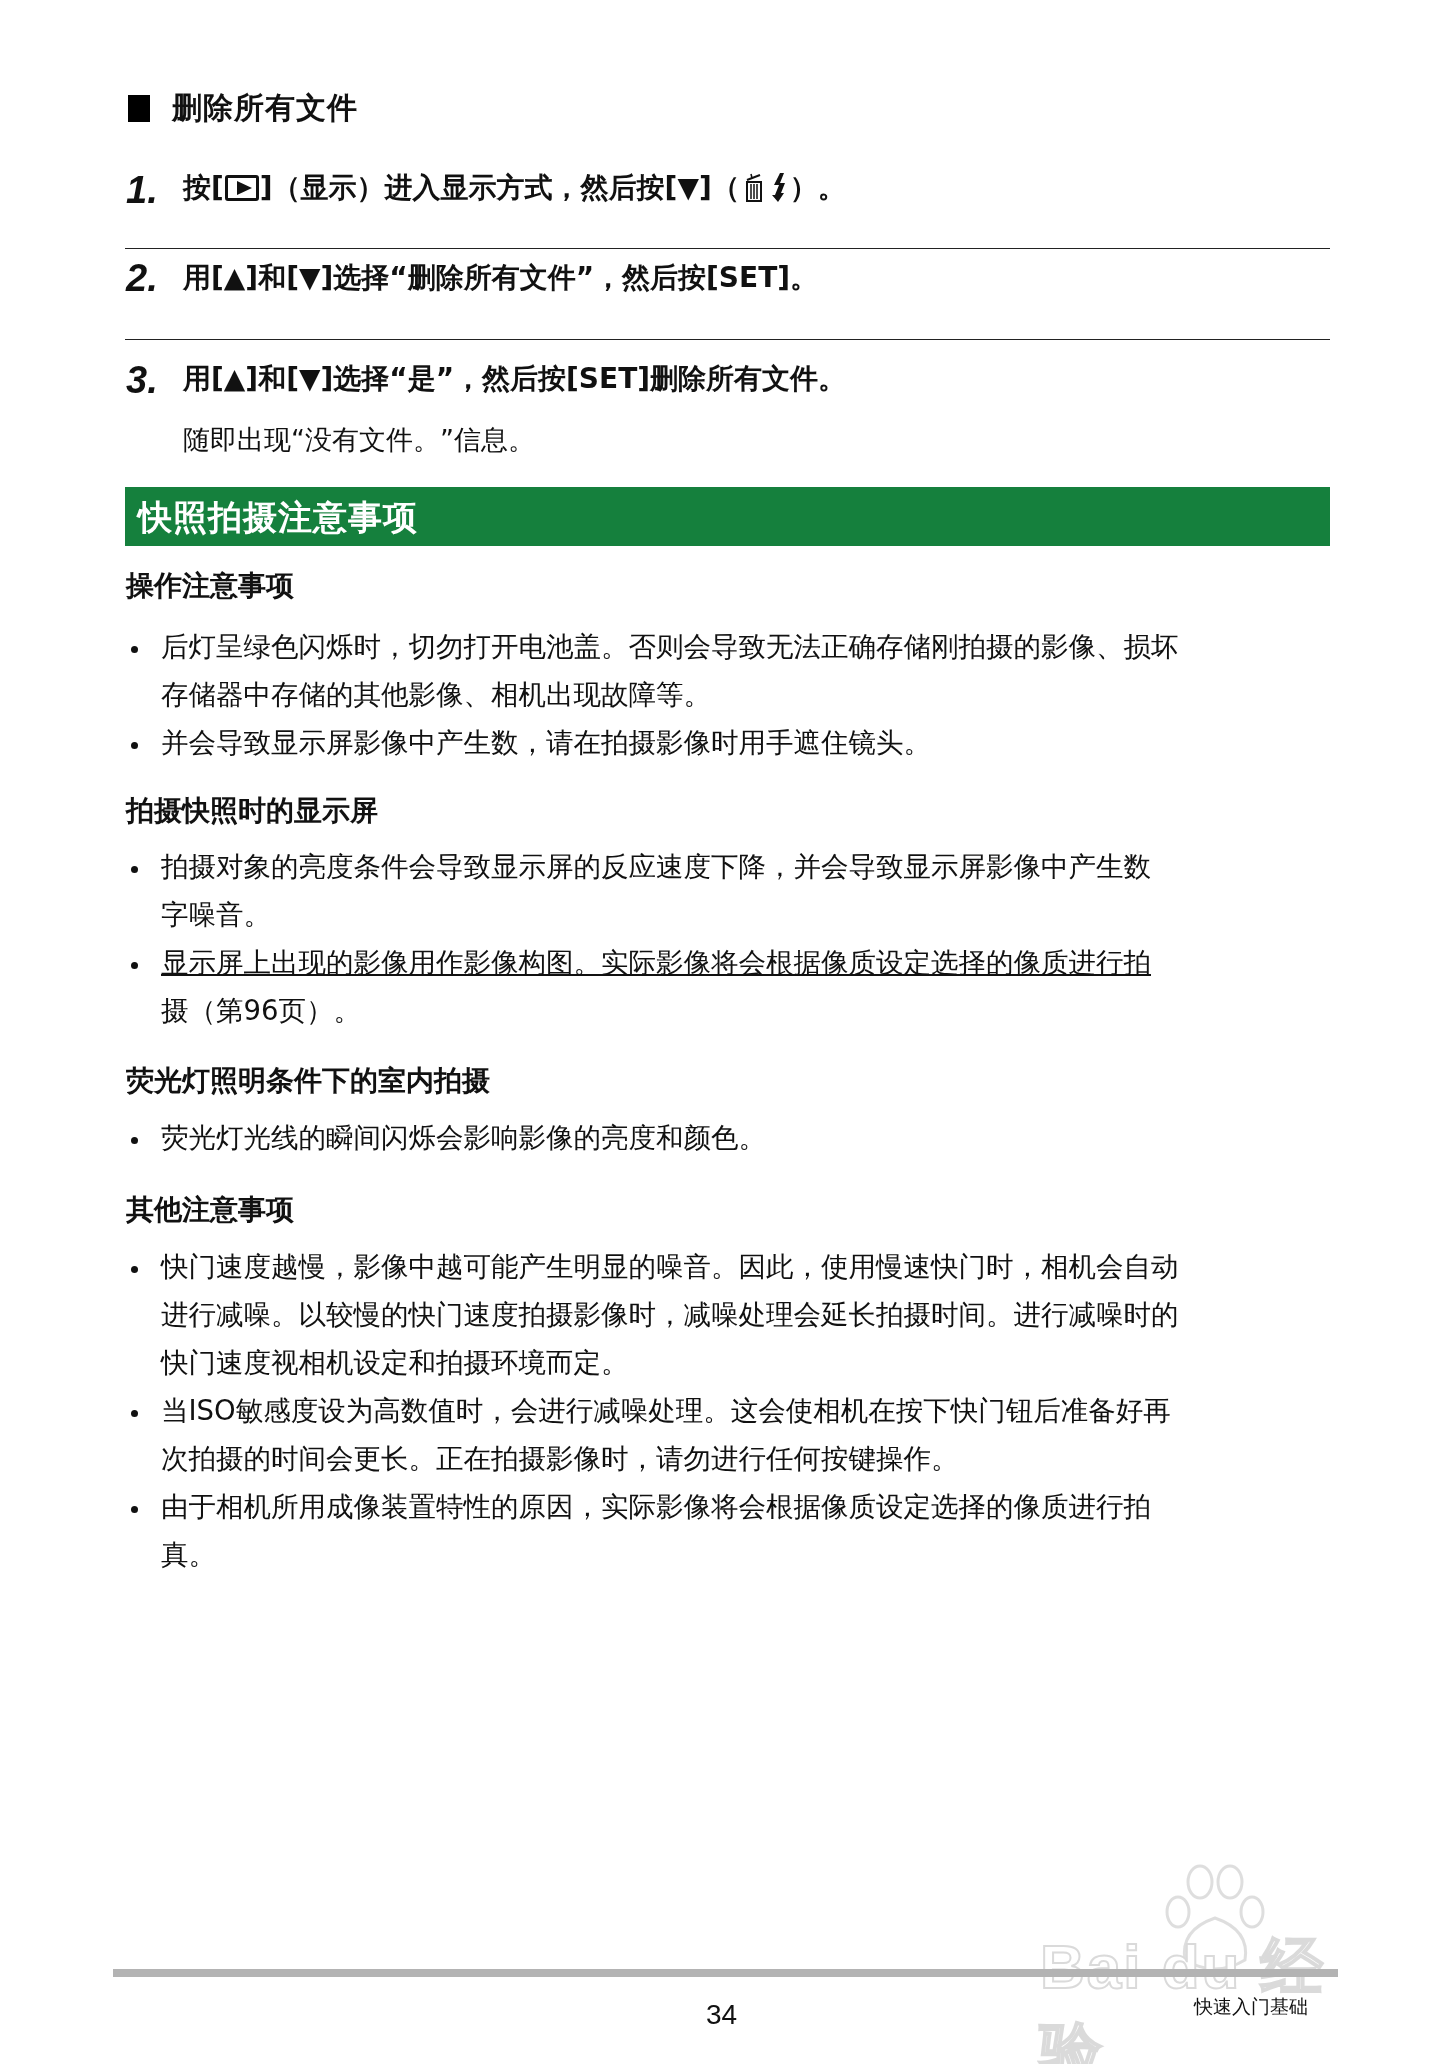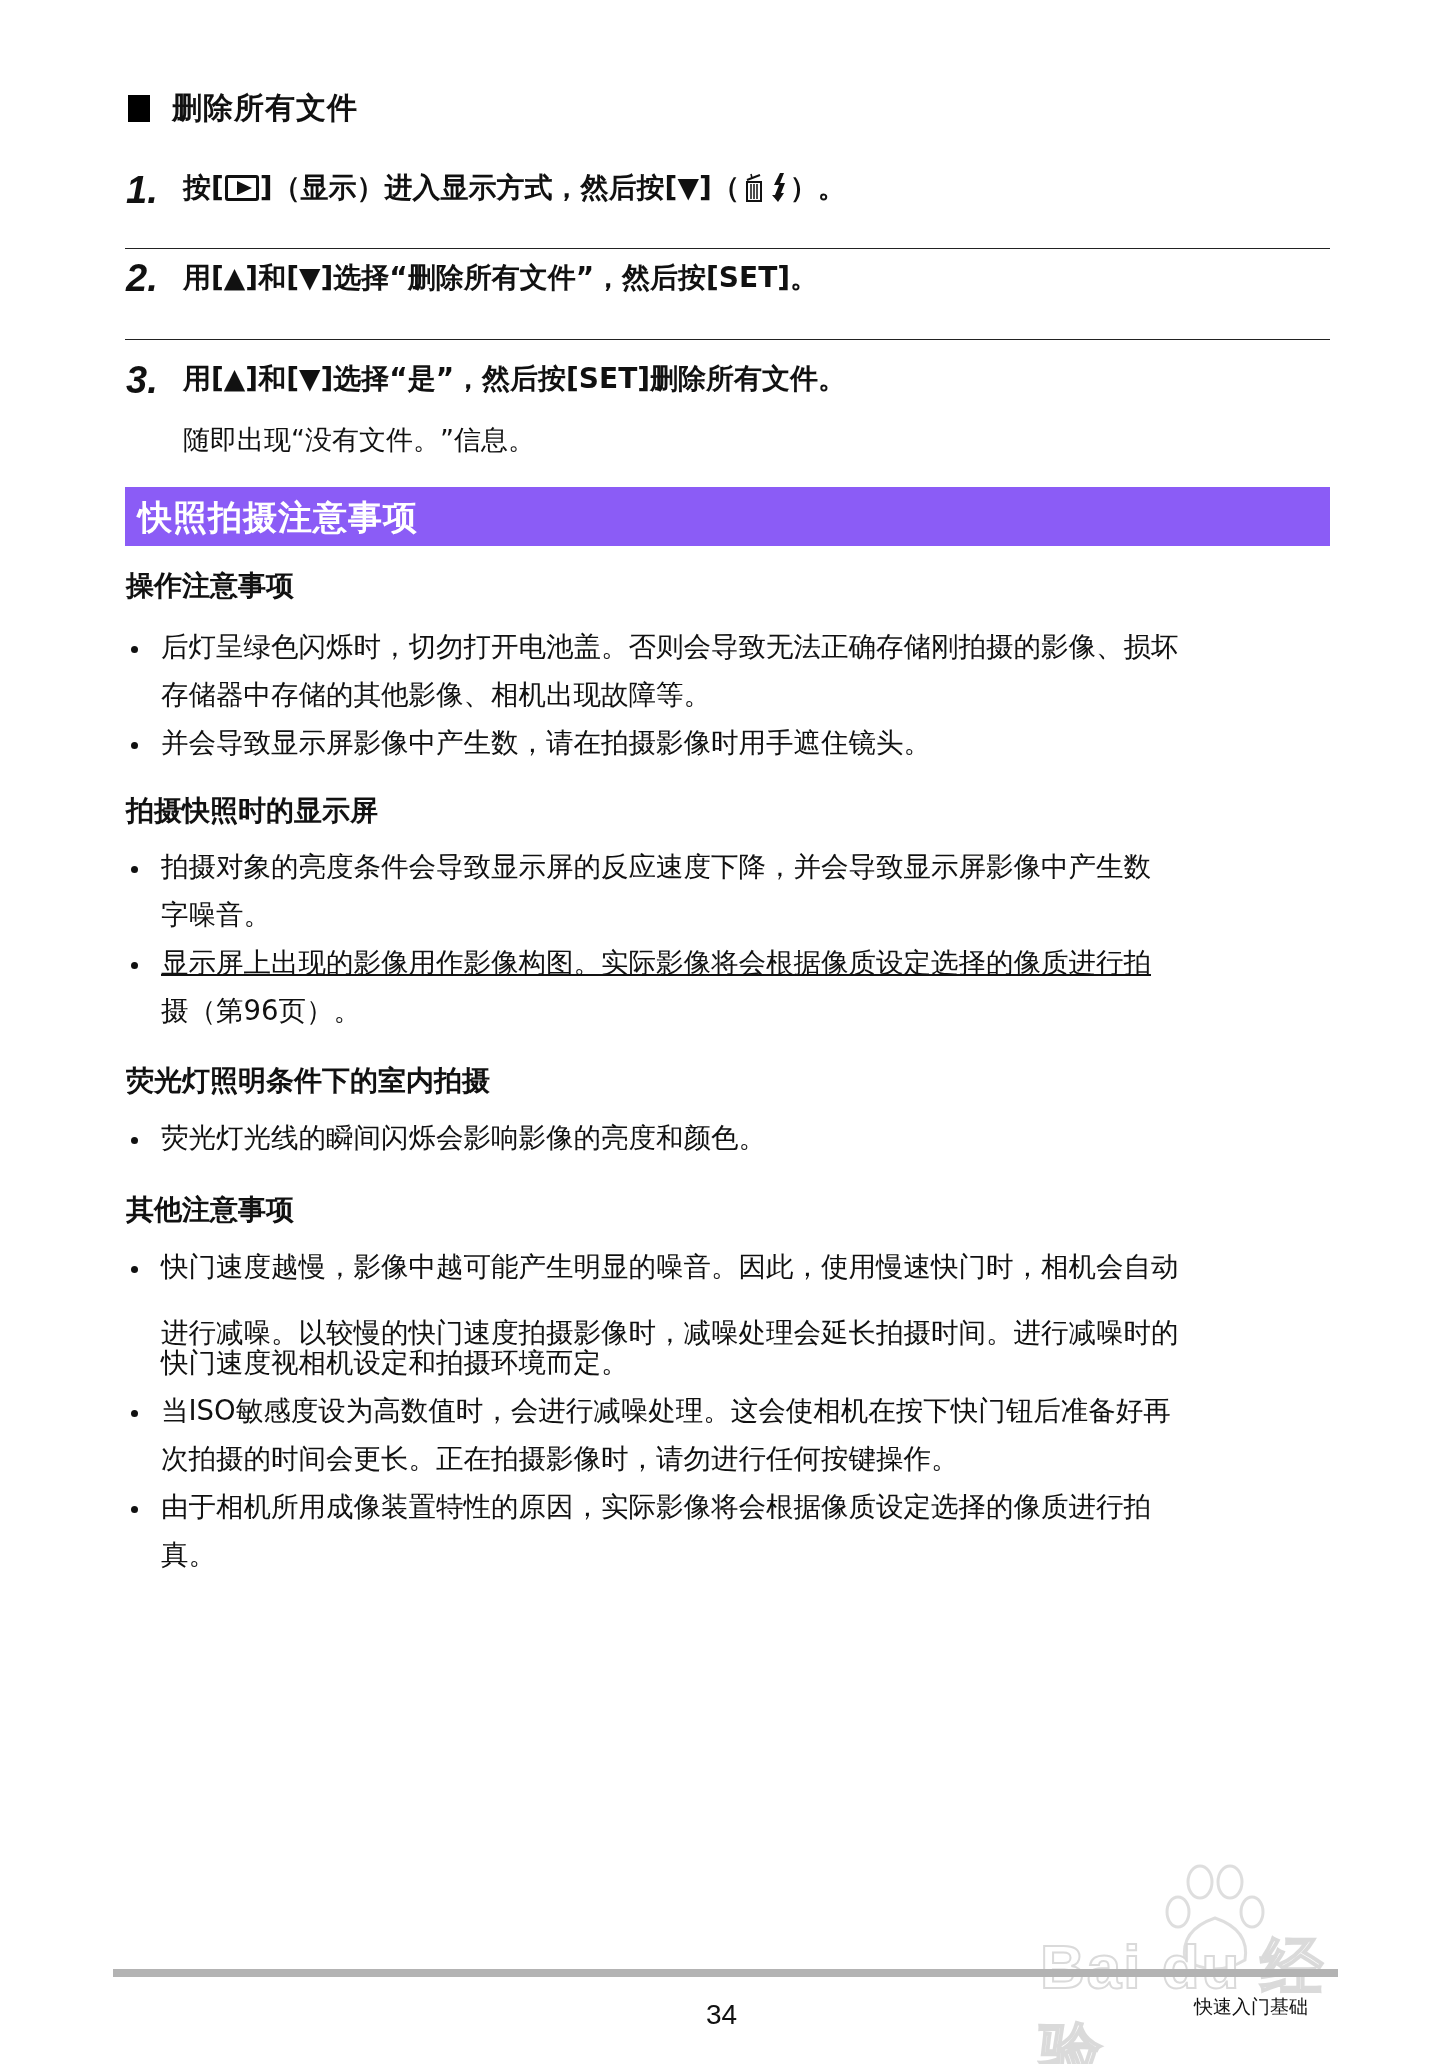--- a/index.html
+++ b/index.html
@@ -18,21 +18,21 @@
   .step-sub { left: 183px; font-size: 27px; line-height: 40px; font-weight: normal; }
   .divider { position: absolute; left: 125px; width: 1205px; height: 0; border-top: 1.5px solid #222; }
 
   .keybox { display: inline-block; vertical-align: -4px; width: 34px; height: 26px; border: 3px solid #111;
             border-radius: 3px; box-sizing: border-box; position: relative; margin: 0 1px; }
   .keybox .tri { position: absolute; left: 9px; top: 3px; width: 0; height: 0;
                  border-left: 15px solid #111; border-top: 7.5px solid transparent; border-bottom: 7.5px solid transparent; }
   .inline-icon { display: inline-block; vertical-align: -6px; margin: 0 3px; }
 
   
-  .band { position: absolute; left: 125px; top: 487px; width: 1205px; height: 59px; background: #8b5cf6; }
+  .band { position: absolute; left: 125px; top: 487px; width: 1205px; height: 59px; background: #15803d; }
   .band-title { position: absolute; left: 13px; top: 10px; font-size: 34px; font-weight: bold; color: #ffffff;
                 line-height: 40px; letter-spacing: 1px; }
 
   
   .subhead { left: 126px; font-size: 28px; font-weight: bold; line-height: 36px; }
   .bullet-dot { position: absolute; left: 131px; width: 7px; height: 7px; border-radius: 50%; background: #111; }
   .bline { left: 161px; font-size: 27.5px; line-height: 36px; }
 
   
   .footer-bar { position: absolute; left: 113px; top: 1969px; width: 1225px; height: 8px; background: #b3b3b3; }
@@ -95,21 +95,21 @@
 <div class="abs bline" style="top:944px;text-decoration:underline;">显示屏上出现的影像用作影像构图。实际影像将会根据像质设定选择的像质进行拍</div>
 <div class="abs bline" style="top:992px;">摄（第96页）。</div>
 
 <div class="abs subhead" style="top:1063px;">荧光灯照明条件下的室内拍摄</div>
 <div class="bullet-dot" style="top:1137px;"></div>
 <div class="abs bline" style="top:1119px;">荧光灯光线的瞬间闪烁会影响影像的亮度和颜色。</div>
 
 <div class="abs subhead" style="top:1192px;">其他注意事项</div>
 <div class="bullet-dot" style="top:1266px;"></div>
 <div class="abs bline" style="top:1248px;">快门速度越慢，影像中越可能产生明显的噪音。因此，使用慢速快门时，相机会自动</div>
-<div class="abs bline" style="top:1296px;margin-top:18px;">进行减噪。以较慢的快门速度拍摄影像时，减噪处理会延长拍摄时间。进行减噪时的</div>
+<div class="abs bline" style="top:1296px;">进行减噪。以较慢的快门速度拍摄影像时，减噪处理会延长拍摄时间。进行减噪时的</div>
 <div class="abs bline" style="top:1344px;">快门速度视相机设定和拍摄环境而定。</div>
 <div class="bullet-dot" style="top:1410px;"></div>
 <div class="abs bline" style="top:1392px;">当ISO敏感度设为高数值时，会进行减噪处理。这会使相机在按下快门钮后准备好再</div>
 <div class="abs bline" style="top:1440px;">次拍摄的时间会更长。正在拍摄影像时，请勿进行任何按键操作。</div>
 <div class="bullet-dot" style="top:1506px;"></div>
 <div class="abs bline" style="top:1488px;">由于相机所用成像装置特性的原因，实际影像将会根据像质设定选择的像质进行拍</div>
 <div class="abs bline" style="top:1536px;">真。</div>
 
 <div class="wm">
   <svg class="wm-paw" width="110" height="120" viewBox="0 0 110 120">

